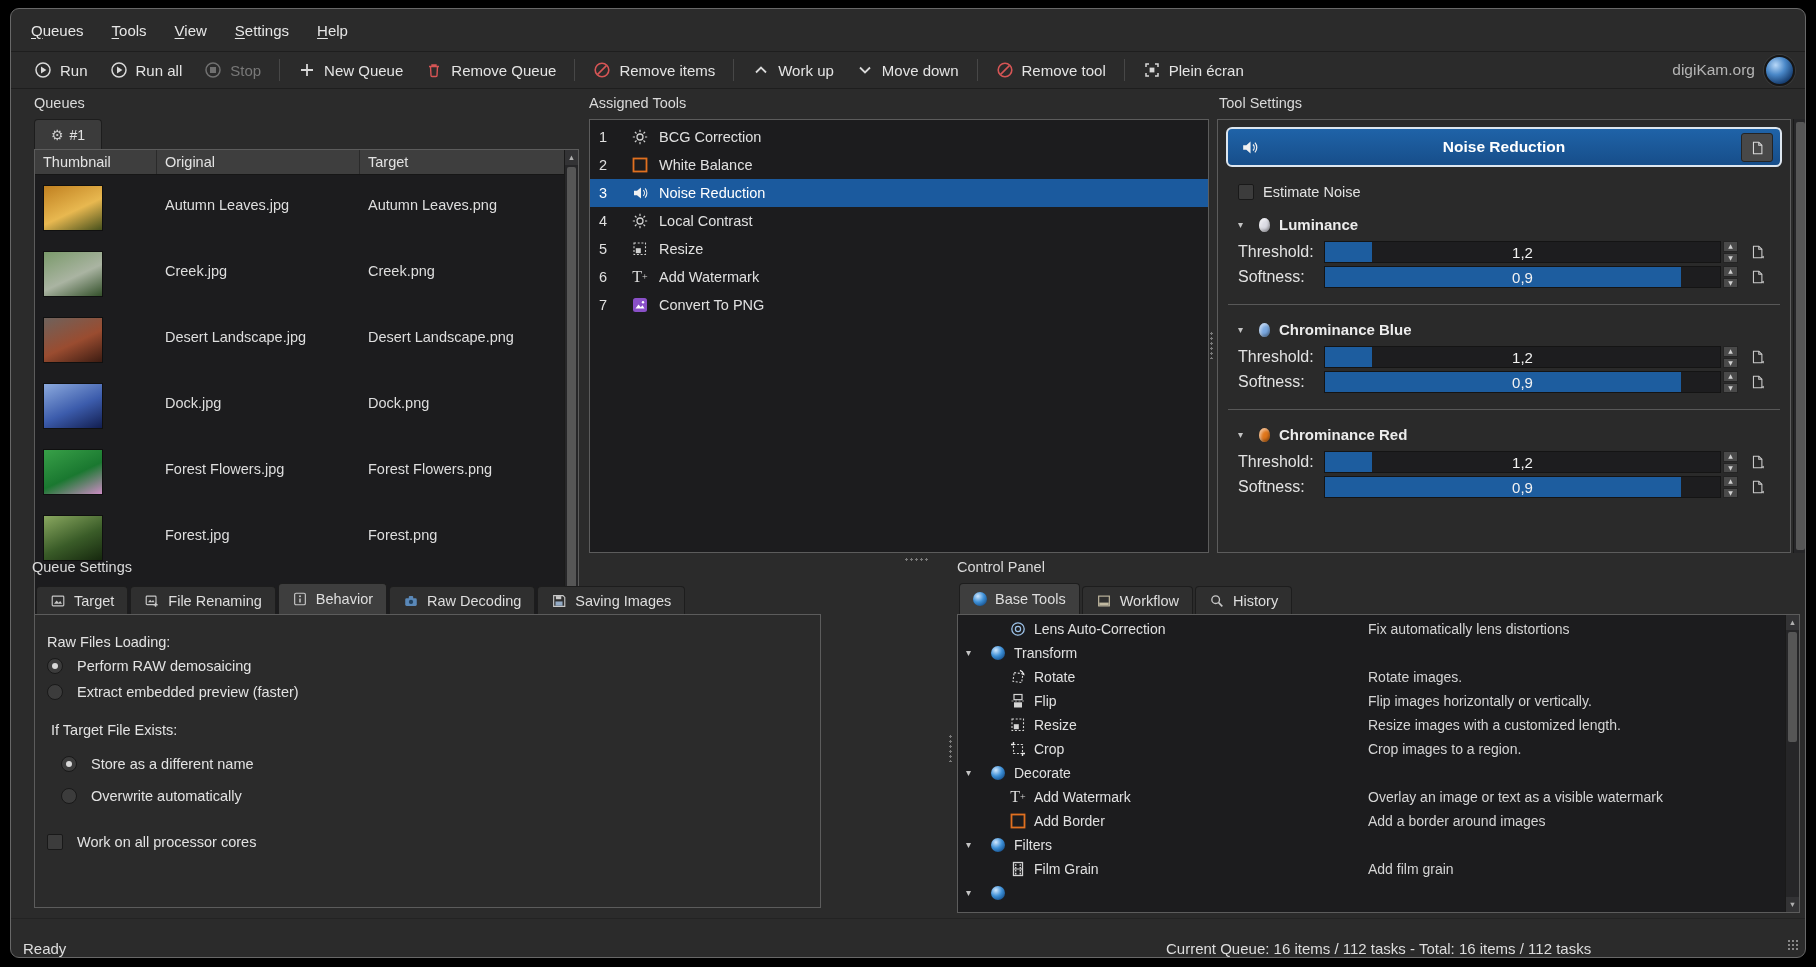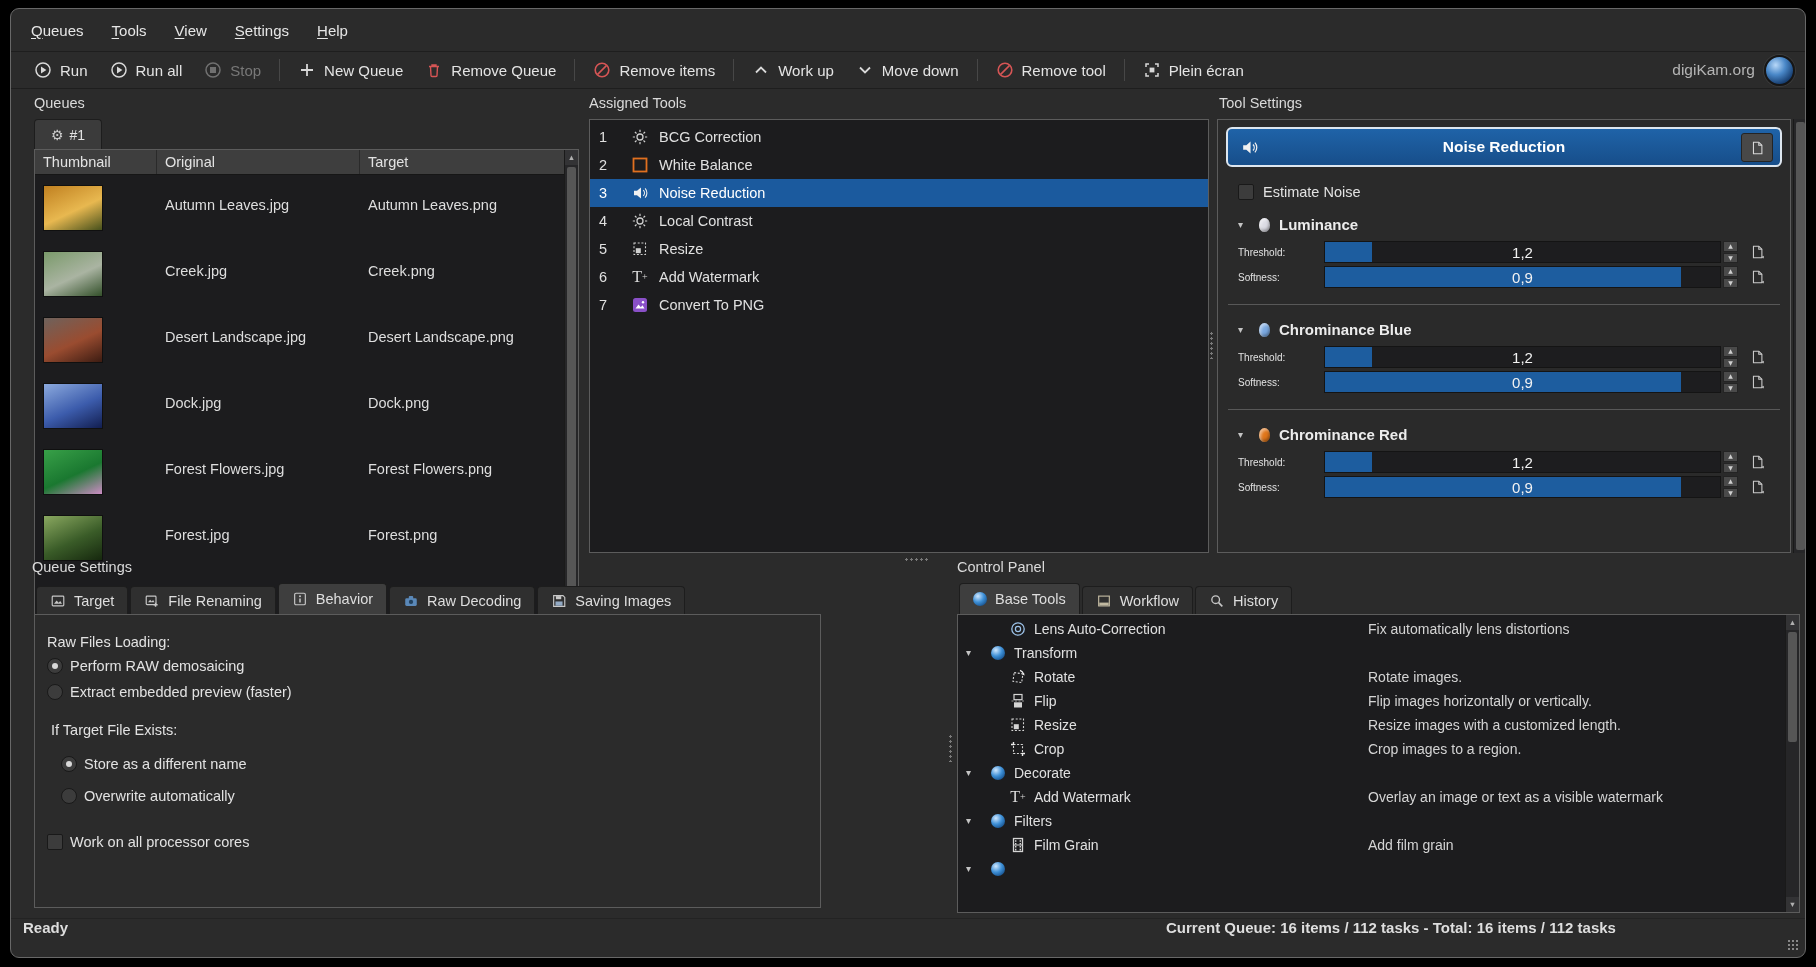--- a/index.html
+++ b/index.html
@@ -67,40 +67,40 @@
   .ts-header-title{position:absolute;left:0;right:0;text-align:center;color:#fff;font-size:15.5px;font-weight:bold;}
   .ts-hspeaker{margin-left:12px;z-index:1;}
   .ts-hbtn{position:absolute;right:7px;top:4px;width:30px;height:27px;background:#484848;border:1px solid #242424;
     border-radius:3px;display:flex;align-items:center;justify-content:center;}
   .ts-estimate{display:flex;align-items:center;gap:9px;margin:17px 0 0 20px;color:#e2e2e2;font-size:14.5px;}
   .checkbox{width:16px;height:16px;background:#3c3c3c;border:1px solid #191919;border-radius:2px;box-sizing:border-box;}
   .ts-sec-head{display:flex;align-items:center;gap:9px;margin:16px 0 8px 20px;color:#ececec;font-size:15px;font-weight:bold;}
   .expander{font-family:"DejaVu Sans",sans-serif;color:#c4c4c4;font-size:10px;width:12px;line-height:1;}
   .bulb{width:11px;height:14px;border-radius:50% 50% 46% 46%;box-shadow:inset 2px 2px 3px rgba(255,255,255,.5), inset -1px -2px 3px rgba(0,0,0,.35);}
   .ts-row{display:flex;align-items:center;height:22px;margin:0 0 3px 20px;}
-  .ts-rlabel{width:86px;color:#e2e2e2;font-size:10px;}
+  .ts-rlabel{width:86px;color:#e2e2e2;font-size:16px;}
   .ts-slider{position:relative;width:397px;height:22px;background:#1d1d1f;border:1px solid #141414;box-sizing:border-box;}
   .ts-fill{position:absolute;left:0;top:0;bottom:0;background:#1d5d9f;}
   .ts-val{position:absolute;left:0;right:0;top:0;bottom:0;display:flex;align-items:center;justify-content:center;
     color:#f2f2f2;font-size:15px;}
   .spin{width:15px;height:22px;margin-left:2px;display:flex;flex-direction:column;gap:1px;}
   .spin div{flex:1;background:#4a4a4a;border:1px solid #242424;display:flex;align-items:center;justify-content:center;
     font-size:6px;color:#d0d0d0;font-family:"DejaVu Sans",sans-serif;line-height:0;}
   .reset-btn{margin-left:11px;display:flex;}
   .ts-div{border-top:1px solid #585858;margin:16px 10px 0 10px;}
   
   .qs-tabs,.cp-tabs{position:absolute;display:flex;align-items:flex-end;gap:2px;height:31px;top:494px;}
   .qs-tabs{left:25px;} .cp-tabs{left:948px;}
   .tab{display:flex;align-items:center;gap:8px;padding:0 13px;height:28px;background:#2f2f2f;
     border:1px solid #1d1d1d;border-bottom:none;border-radius:4px 4px 0 0;color:#dedede;font-size:14.5px;box-sizing:border-box;}
   .tab.active{background:#3e3e3e;height:31px;}
   .qs-box{position:absolute;left:23px;top:525px;width:787px;height:294px;background:#2b2b2b;
     border:1px solid #5c5c5c;box-sizing:border-box;padding:12px 12px;color:#e2e2e2;font-size:14.5px;}
   .qs-line{height:22px;display:flex;align-items:center;}
-  .qs-opt{height:26px;display:flex;align-items:center;gap:7px;}
+  .qs-opt{height:26px;display:flex;align-items:center;gap:14px;}
   .qs-opt.indent{padding-left:14px;}
   .radio{width:16px;height:16px;border-radius:50%;background:#3c3c3c;border:1px solid #191919;
     box-sizing:border-box;position:relative;flex:none;}
   .radio.checked::after{content:"";position:absolute;left:4px;top:4px;width:6px;height:6px;border-radius:50%;background:#d8d8d8;}
   
   .cp-box{position:absolute;left:946px;top:525px;width:843px;height:299px;background:#1c1c1e;
     border:1px solid #5c5c5c;box-sizing:border-box;overflow:hidden;padding-top:2px;}
   .cp-row{position:relative;height:24px;display:flex;align-items:center;color:#e0e0e0;font-size:14px;}
   .cp-row .desc{position:absolute;left:410px;color:#d4d4d4;white-space:nowrap;}
   .cp-row.cat{padding-left:8px;gap:6px;}
@@ -111,22 +111,22 @@
     background:radial-gradient(circle at 35% 30%, #cfe7ff 0%, #3d8fd6 45%, #0c3f78 92%);}
   .cp-sbar{right:0;top:0;height:100%;}
   .wm{font-family:"Liberation Serif","DejaVu Serif",serif;font-size:16px;color:#dcdcdc;line-height:1;}
   .wm-plus{font-size:10px;vertical-align:-4px;}
   
   .split{position:absolute;background-image:radial-gradient(#7a7a7a 1px, transparent 1.3px);background-size:5px 5px;}
   .split-h{width:26px;height:6px;left:893px;top:468px;}
   .split-v1{width:6px;height:28px;left:1198px;top:242px;}
   .split-v2{width:6px;height:28px;left:937px;top:645px;}
   
-  .statusbar{position:absolute;left:0;right:0;bottom:0;height:38px;display:flex;align-items:flex-start;
-    padding:0 12px;color:#dedede;font-size:15px;border-top:1px solid #232323;font-weight:bold;}
+  .statusbar{position:absolute;left:0;right:0;bottom:0;height:38px;display:flex;align-items:flex-end;
+    padding:0 12px;color:#dedede;font-size:15px;border-top:1px solid #232323;}
   .status-right{position:absolute;left:1155px;}
   .grip{position:absolute;right:6px;bottom:6px;width:12px;height:12px;
     background-image:radial-gradient(#888 1px, transparent 1.2px);background-size:4px 4px;}
 </style>
 </head>
 <body>
 
 <div class="window">
 
   <div class="menubar" id="menubar">
@@ -721,20 +721,31 @@
             </span>
             <span>Decorate</span>
           </div>
           <div class="cp-row item">
             <span class="cp-icon">
               <span class="icon wm">T<span class="wm-plus">+</span></span>
             </span>
             <span>Add Watermark</span>
             <span class="desc">Overlay an image or text as a visible watermark</span>
           </div>
+          <div class="cp-row item">
+            <span class="cp-icon">
+              <span class="icon">
+                <svg width="18" height="18" viewBox="0 0 18 18">
+                  <rect x="2.5" y="2.5" width="13" height="13" fill="none" stroke="#e07020" stroke-width="1.8"></rect>
+                </svg>
+              </span>
+            </span>
+            <span>Add Border</span>
+            <span class="desc">Add a border around images</span>
+          </div>
           <div class="cp-row cat">
             <span class="expander">▾</span>
             <span class="cp-icon">
               <span class="icon sphere"></span>
             </span>
             <span>Filters</span>
           </div>
           <div class="cp-row item">
             <span class="cp-icon">
               <span class="icon">

